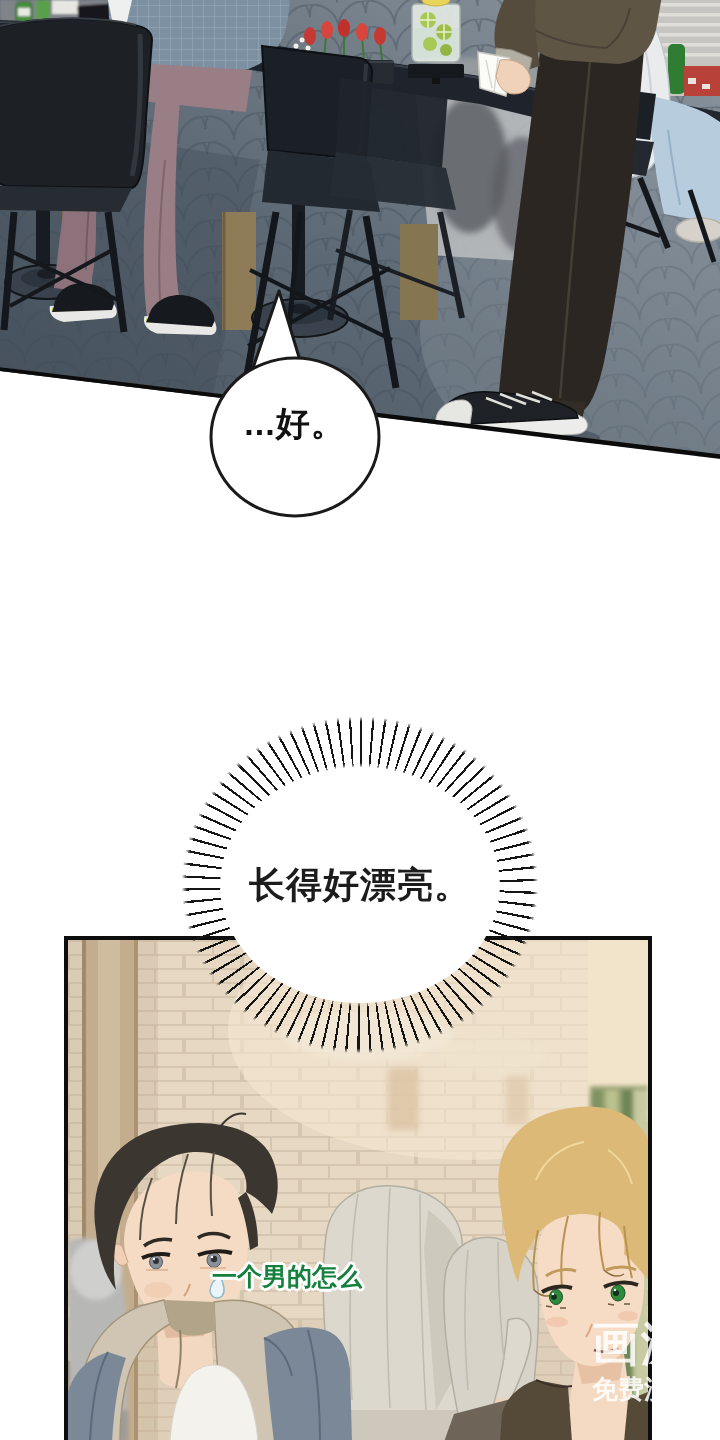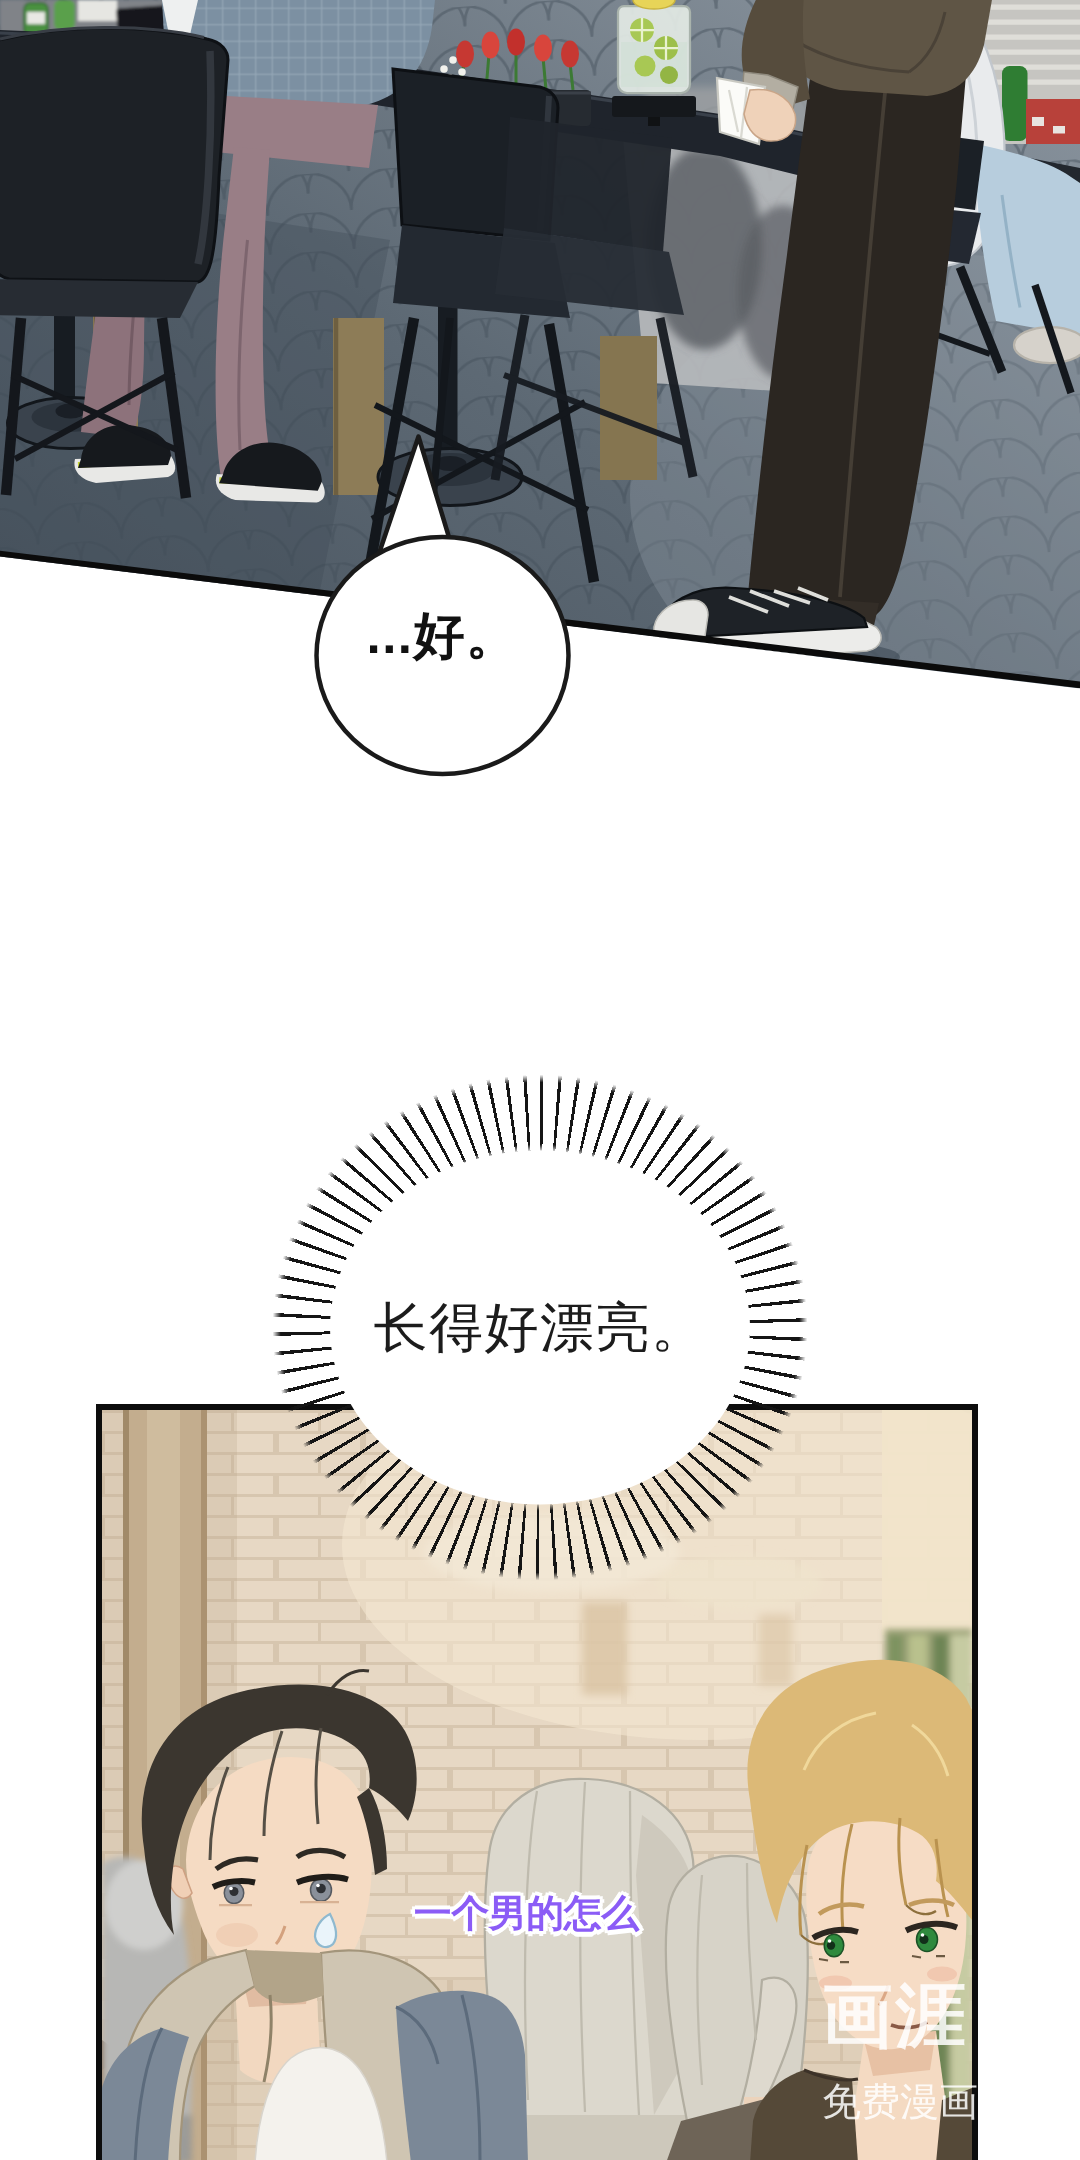--- a/index.html
+++ b/index.html
@@ -14,33 +14,33 @@
   .bubble-text{position:absolute;left:0;top:116px;width:190px;text-align:center;
                font-size:34px;font-weight:700;color:#111;letter-spacing:1px;}
   
   .burst{position:absolute;left:178px;top:713px;width:364px;height:344px;z-index:2;}
   .burst-rays{position:absolute;left:0;top:0;width:100%;height:100%;
       background:repeating-conic-gradient(from 0deg,#151515 0deg 0.78deg,transparent 0.78deg 4.19deg);
       -webkit-mask:radial-gradient(closest-side,transparent 68%,#000 71%,#000 95%,transparent 98%);
       mask:radial-gradient(closest-side,transparent 68%,#000 71%,#000 95%,transparent 98%);}
   .burst-body{position:absolute;left:42px;top:54px;width:280px;height:236px;background:#fff;border-radius:50%;}
   .burst-text{position:absolute;left:0;top:0;width:100%;height:100%;display:flex;align-items:center;
-              justify-content:center;font-size:36px;font-weight:400;color:#1c1c1c;letter-spacing:1px;}
+              justify-content:center;font-size:36px;font-weight:700;color:#1c1c1c;letter-spacing:1px;}
   
   .panel-bottom{position:absolute;left:64px;top:936px;width:588px;height:504px;z-index:1;
                 border:4px solid #0d0d0d;border-bottom:none;box-sizing:border-box;background:#e4d6c2;overflow:hidden;}
   
-  .caption{position:absolute;left:212px;top:1262px;width:214px;z-index:3;text-align:right;
-           font-size:25px;line-height:28px;font-weight:900;color:#8b5cf6;
+  .caption{position:absolute;left:212px;top:1262px;width:214px;z-index:3;text-align:left;
+           font-size:25px;line-height:28px;font-weight:900;color:#15803d;
            text-shadow:-2px -2px 0 #fff,2px -2px 0 #fff,-2px 2px 0 #fff,2px 2px 0 #fff,
                        0 -3px 0 #fff,0 3px 0 #fff,-3px 0 0 #fff,3px 0 0 #fff;}
   
-  .watermark{position:absolute;left:548px;top:1318px;z-index:4;color:rgba(255,255,255,0.85);}
+  .watermark{position:absolute;left:592px;top:1318px;z-index:4;color:rgba(255,255,255,0.85);}
   .wm-brand{font-size:47px;font-weight:800;letter-spacing:2px;line-height:52px;}
-  .wm-tagline{font-size:26px;font-weight:400;letter-spacing:0;line-height:30px;margin-top:16px;text-align:center;}
+  .wm-tagline{font-size:26px;font-weight:700;letter-spacing:0;line-height:30px;margin-top:4px;text-align:center;}
 </style>
 </head>
 <body>
 
 <div class="page">
 
   <div class="panel-top">
   <svg width="720" height="460" viewBox="0 0 720 460">
     <defs>
       <linearGradient id="carpetG" x1="1" y1="0" x2="0" y2="1">

